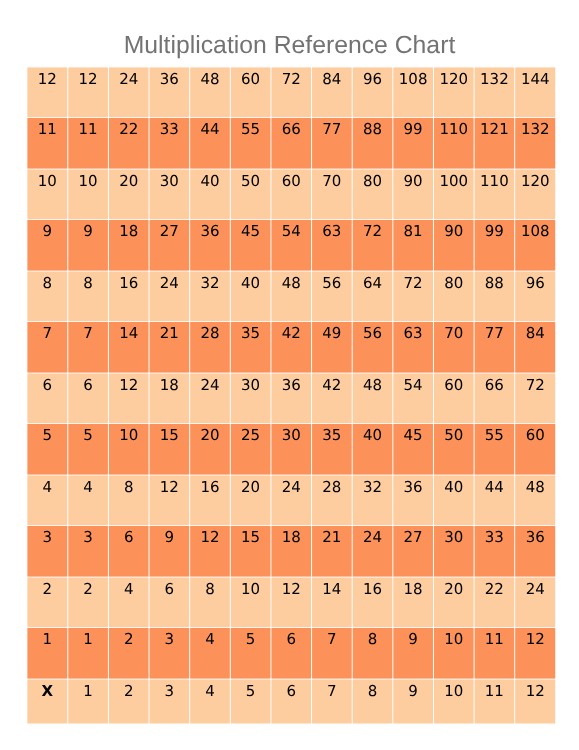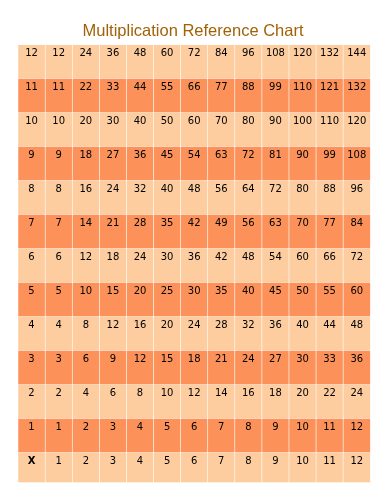--- a/index.html
+++ b/index.html
@@ -4,21 +4,21 @@
 <style>
   html, body { margin:0; padding:0; }
   body {
     width:386px; height:500px; background:#ffffff; overflow:hidden;
     font-family:"Liberation Sans", sans-serif;
   }
   #chart-root { position:relative; width:386px; height:500px; }
   #title {
     position:absolute; left:0; top:19.8px; width:386px;
     text-align:center; font-family:"Liberation Sans", sans-serif;
-    font-size:16.5px; line-height:20px; color:#a16207;
+    font-size:16.5px; line-height:20px; color:#737373;
     white-space:nowrap;
   }
   #gridsvg { position:absolute; left:0; top:0; display:block; }
   .cell-text { font-family:"DejaVu Sans", sans-serif; font-size:10px; fill:#000000; }
   .cell-text.corner { font-weight:bold; }
 </style>
 </head>
 <body style="background: rgb(255, 255, 255);">
 
 <div id="chart-root">

